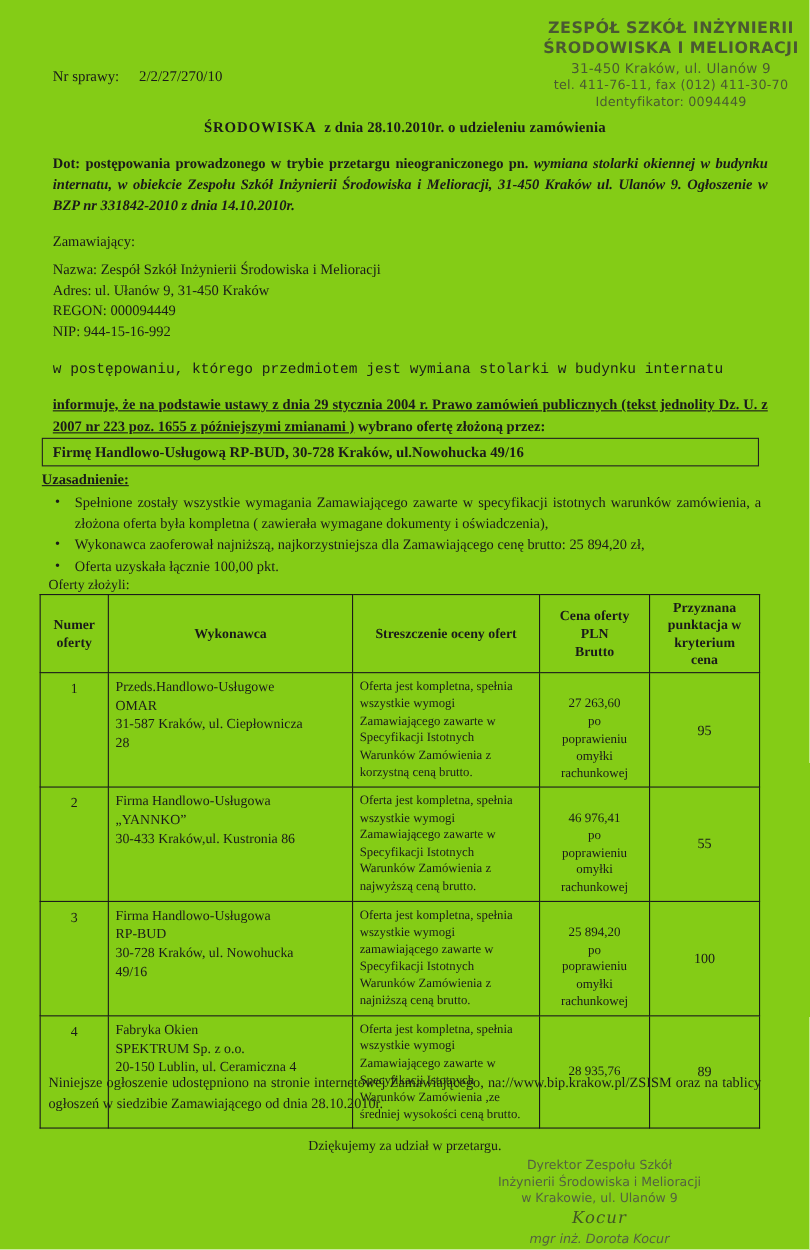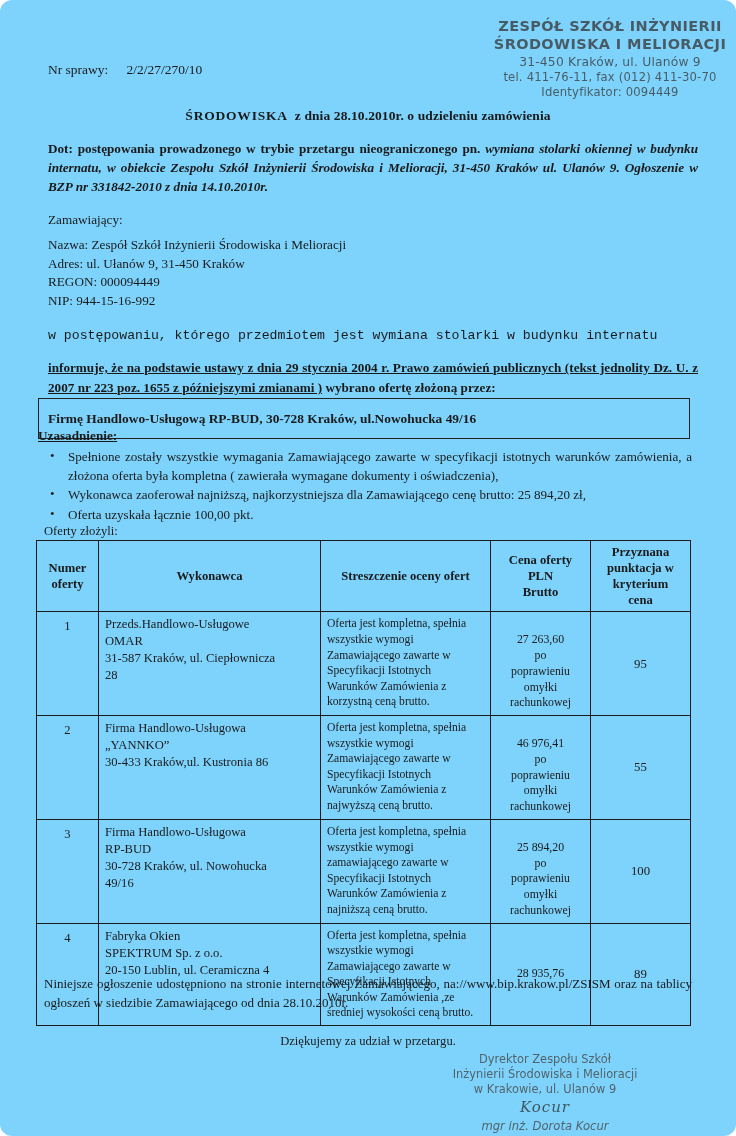--- a/index.html
+++ b/index.html
@@ -11,22 +11,21 @@
     width: 736px;
     height: 1136px;
     position: relative;
     font-family: "Liberation Serif", "DejaVu Serif", serif;
     color: #1a1a1a;
     overflow: hidden;
   }
   .page {
     position: absolute;
     inset: 0;
-    background: #7dd3fc;
-    border-radius: 12px;
+    background: #84cc16;
   }
 
   
   .stamp {
     position: absolute;
     left: 492px;
     top: 18px;
     width: 236px;
     text-align: center;
     font-family: "DejaVu Sans", sans-serif;
@@ -113,21 +112,21 @@
     text-align: justify;
   }
   .informuje .u { text-decoration: underline; }
   .informuje .nu { text-decoration: none; font-weight: 700; }
 
   .firm-box {
     position: absolute;
     left: 38px;
     top: 398px;
     width: 652px;
-    height: 41px;
+    height: 26px;
     border: 1px solid #222;
     box-sizing: border-box;
     display: flex;
     align-items: center;
     padding-left: 9px;
     font-size: 13.4px;
     font-weight: 700;
   }
 
   .uzasadnienie {

